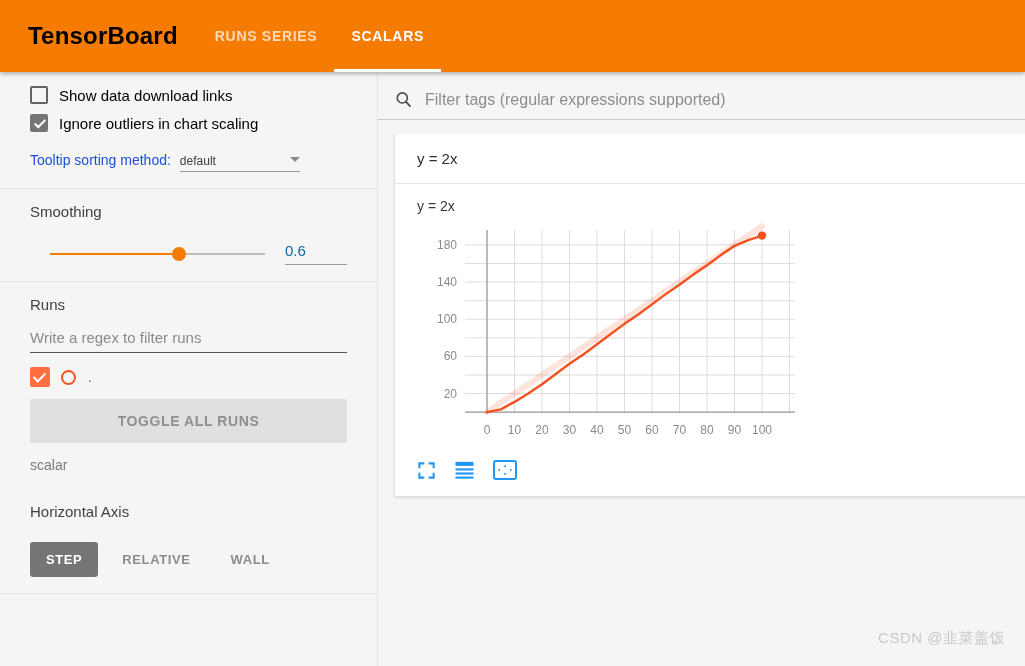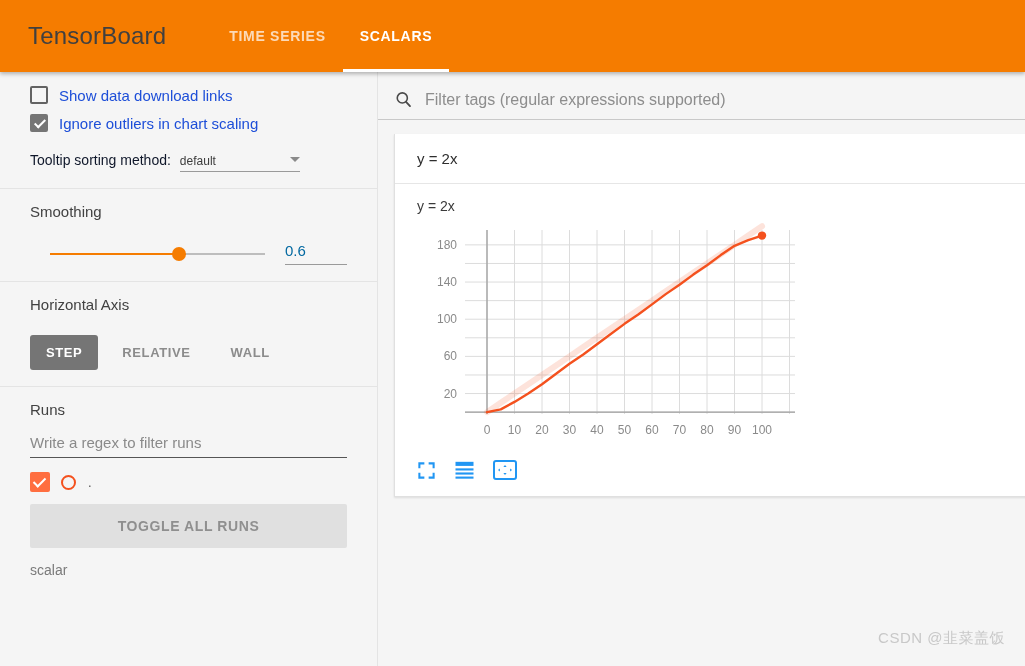--- a/index.html
+++ b/index.html
@@ -10,22 +10,22 @@
     -webkit-font-smoothing:antialiased;
     overflow:hidden;
     position:relative;
   }
   
   .appbar{
     height:72px;background:#f57c00;display:flex;align-items:center;
     box-shadow:0 2px 4px rgba(0,0,0,.28);position:relative;z-index:10;
   }
   .brand{
-    color:#404040;font-size:24px;font-weight:normal;letter-spacing:.2px;
-    margin-left:28px;margin-right:46px;white-space:nowrap;
+    color:#000000;font-size:24px;font-weight:bold;letter-spacing:.2px;
+    margin-left:28px;margin-right:20px;white-space:nowrap;
   }
   .tabs{display:flex;height:72px;align-items:stretch;}
   .tab{
     display:flex;align-items:center;padding:0 17px;font-size:14px;
     font-weight:bold;letter-spacing:.7px;color:rgba(255,255,255,.72);
     cursor:pointer;position:relative;white-space:nowrap;
   }
   .tab.active{color:#fff;}
   .tab.active:after{
     content:"";position:absolute;left:0;right:0;bottom:0;height:3px;background:#fff;
@@ -44,24 +44,24 @@
   .cbrow:last-child{margin-bottom:0;}
   .cbox{
     width:18px;height:18px;box-sizing:border-box;border:2px solid #636363;
     border-radius:2px;margin-right:11px;flex:0 0 auto;position:relative;background:transparent;
   }
   .cbox.checked{background:#757575;border-color:#757575;}
   .cbox.checked:after{
     content:"";position:absolute;left:5px;top:1px;width:4px;height:9px;
     border:solid #fff;border-width:0 2px 2px 0;transform:rotate(45deg);
   }
-  .cblabel{font-size:15px;color:#1d4ed8;}
+  .cblabel{font-size:15px;color:#000000;}
   
   .ttrow{display:flex;align-items:flex-end;margin-top:20px;}
-  .ttlabel{font-size:14px;color:#0f172a;padding-bottom:4px;white-space:nowrap;}
+  .ttlabel{font-size:14px;color:#1d4ed8;padding-bottom:4px;white-space:nowrap;}
   .ddown{
     margin-left:9px;border-bottom:1px solid #9a9a9a;width:120px;
     display:flex;align-items:center;justify-content:space-between;padding-bottom:3px;cursor:pointer;
   }
   .ddval{font-size:12px;color:#3c3c3c;}
   .caret{
     width:0;height:0;border-left:5px solid transparent;border-right:5px solid transparent;
     border-top:5px solid #8a8a8a;margin-left:6px;margin-bottom:4px;
   }
   
@@ -138,21 +138,21 @@
     position:absolute;right:20px;bottom:18px;font-size:15px;color:#c8c8c8;
     letter-spacing:.5px;user-select:none;
   }
 </style>
 </head>
 <body>
 
 <div class="appbar">
   <div class="brand">TensorBoard</div>
   <div class="tabs">
-    <div class="tab">TIME SERIES</div>
+    <div class="tab">RUNS SERIES</div>
     <div class="tab active">SCALARS</div>
   </div>
 </div>
 
 <div class="body-wrap">
 
   <div class="sidebar">
 
     <div class="sect">
       <div class="cbrow">
@@ -177,39 +177,39 @@
       <div class="sect-title">Smoothing</div>
       <div class="slider-row">
         <div class="track">
           <div class="track-fill" id="track-fill" style="width: 60%;"></div>
           <div class="thumb" id="slider-thumb" style="left: 60%;"></div>
         </div>
         <div class="svalue">0.6</div>
       </div>
     </div>
 
-    <div class="sect">
-      <div class="sect-title">Horizontal Axis</div>
-      <div class="btnrow">
-        <div class="hbtn active">STEP</div>
-        <div class="hbtn">RELATIVE</div>
-        <div class="hbtn">WALL</div>
-      </div>
-    </div>
-
     <div class="sect last">
       <div class="sect-title" style="margin-bottom:4px;">Runs</div>
       <div class="regex-input">Write a regex to filter runs</div>
       <div class="runrow">
         <div class="runcb"></div>
         <div class="runcircle"></div>
         <span class="runname">.</span>
       </div>
       <div class="toggle-all">TOGGLE ALL RUNS</div>
       <div class="runs-footer">scalar</div>
+    </div>
+
+    <div class="sect">
+      <div class="sect-title">Horizontal Axis</div>
+      <div class="btnrow">
+        <div class="hbtn active">STEP</div>
+        <div class="hbtn">RELATIVE</div>
+        <div class="hbtn">WALL</div>
+      </div>
     </div>
   </div>
 
   <div class="main">
     <div class="filterbar">
       <span class="search-ico">
         <svg width="19" height="19" viewBox="0 0 24 24">
           <circle cx="10.5" cy="10" r="6.4" fill="none" stroke="#4a4a4a" stroke-width="2"></circle>
           <line x1="15.2" y1="15" x2="20.2" y2="20.3" stroke="#4a4a4a" stroke-width="2.3" stroke-linecap="round"></line>
         </svg>

